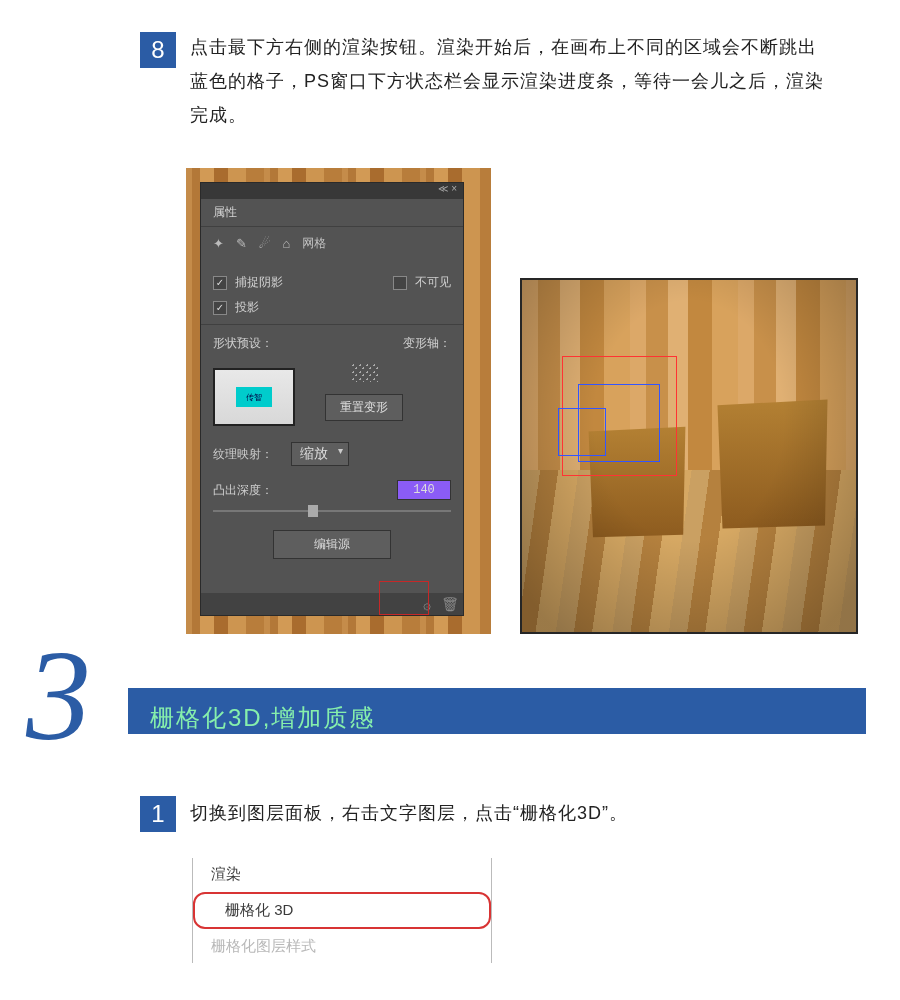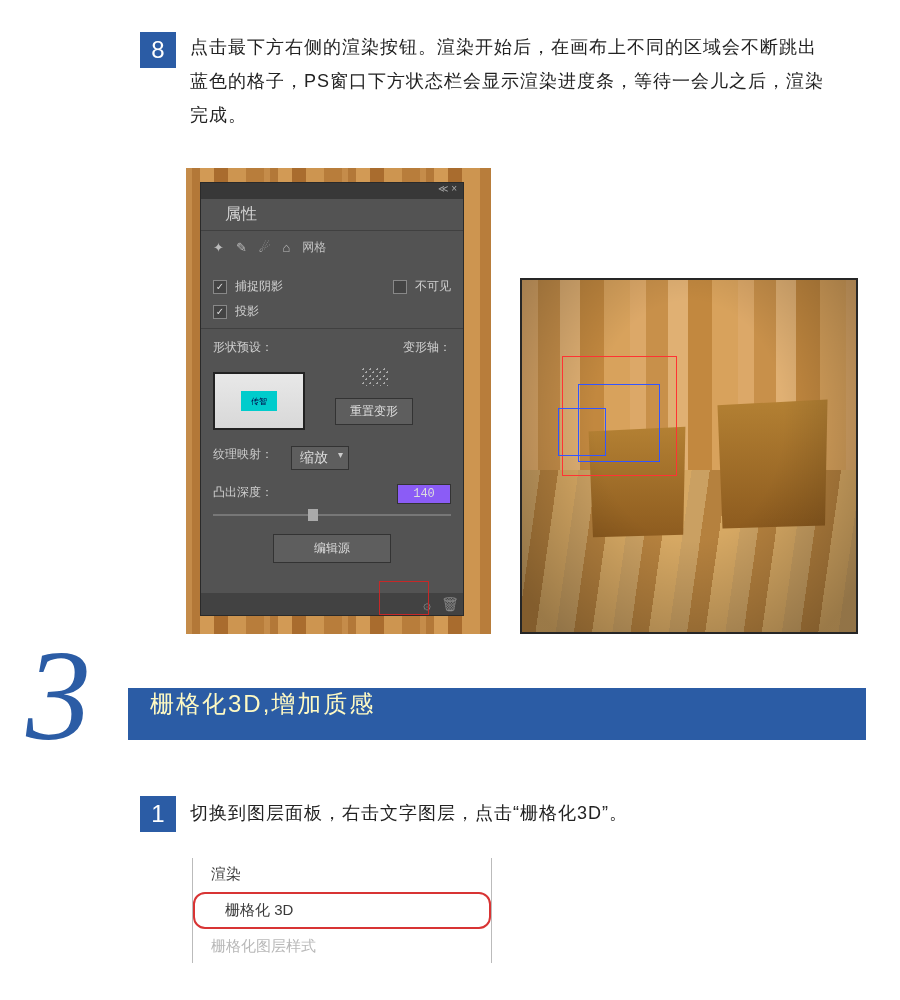--- a/index.html
+++ b/index.html
@@ -41,31 +41,31 @@
   .ps-panel {
     position: absolute;
     left: 200px; top: 182px;
     width: 264px; height: 434px;
     background: #535353;
     color: #cfcfcf;
     font-size: 12px;
     border: 1px solid #2a2a2a;
   }
   .ps-topbar { height:16px; background:#383838; text-align:right; padding-right:6px; font-size:10px; color:#aaa; }
-  .ps-tab { padding: 5px 24px; color:#d4d4d4; font-size: 16px; border-bottom:1px solid #404040; }
+  .ps-tab { padding: 5px 12px; color:#d4d4d4; font-size: 12px; border-bottom:1px solid #404040; }
   .ps-iconrow { display:flex; gap:12px; padding: 8px 12px; align-items:center; color:#c2c2c2; font-size:12px; }
   .ps-iconrow .glyph { font-size:13px; color:#bbb; }
   .ps-body { padding: 6px 12px; }
   .ps-chk-row { display:flex; align-items:center; gap:8px; margin:8px 0; }
   .ps-chk { width:14px; height:14px; border:1px solid #888; background:#444; display:inline-flex; align-items:center; justify-content:center; color:#ddd; font-size:10px; }
   .ps-sep { border-top:1px solid #404040; margin:8px -12px; }
-  .ps-row { display:flex; margin:10px 0; }
+  .ps-row { display:flex; align-items:center; margin:10px 0; }
   .ps-label { color:#cfcfcf; }
   .ps-swatch {
-    margin-top:6px; width:92px; height:58px; border:2px solid #222;
+    margin-top:6px; width:82px; height:58px; border:2px solid #222;
     background: linear-gradient(#e8e8e8,#d8d8d8);
     display:flex; align-items:center; justify-content:center;
   }
   .ps-swatch-inner { width:36px; height:20px; background:#00cccc; font-size:8px; color:#004; display:flex; align-items:center; justify-content:center; }
   .ps-grid {
     width:28px; height:20px;
     background:
       radial-gradient(#aaa 1px, transparent 1px) 0 0/7px 7px,
       radial-gradient(#aaa 1px, transparent 1px) 3px 3px/7px 7px;
   }
@@ -128,27 +128,27 @@
     font-size: 130px;
     line-height: 1;
     font-style: italic;
     font-family: Georgia, "Times New Roman", serif;
     font-weight: 400;
     color: #2b5ca5;
   }
   .section-bar {
     position: absolute;
     left: 128px; top: 688px;
-    width: 738px; height: 52px;
+    width: 738px; height: 46px;
     background: #2b5ca5;
-    color: #fef9c3;
+    color: #86efac;
     font-size: 24px;
     letter-spacing: 2px;
     padding-left: 22px;
-    display:flex; align-items:flex-start;
+    display:flex; align-items:flex-end;
   }
 
   
   .menu {
     position:absolute;
     left: 192px; top: 858px;
     width: 300px;
     font-size: 15px;
     color:#3a3a3a;
     border-left:1px solid #bbb;

